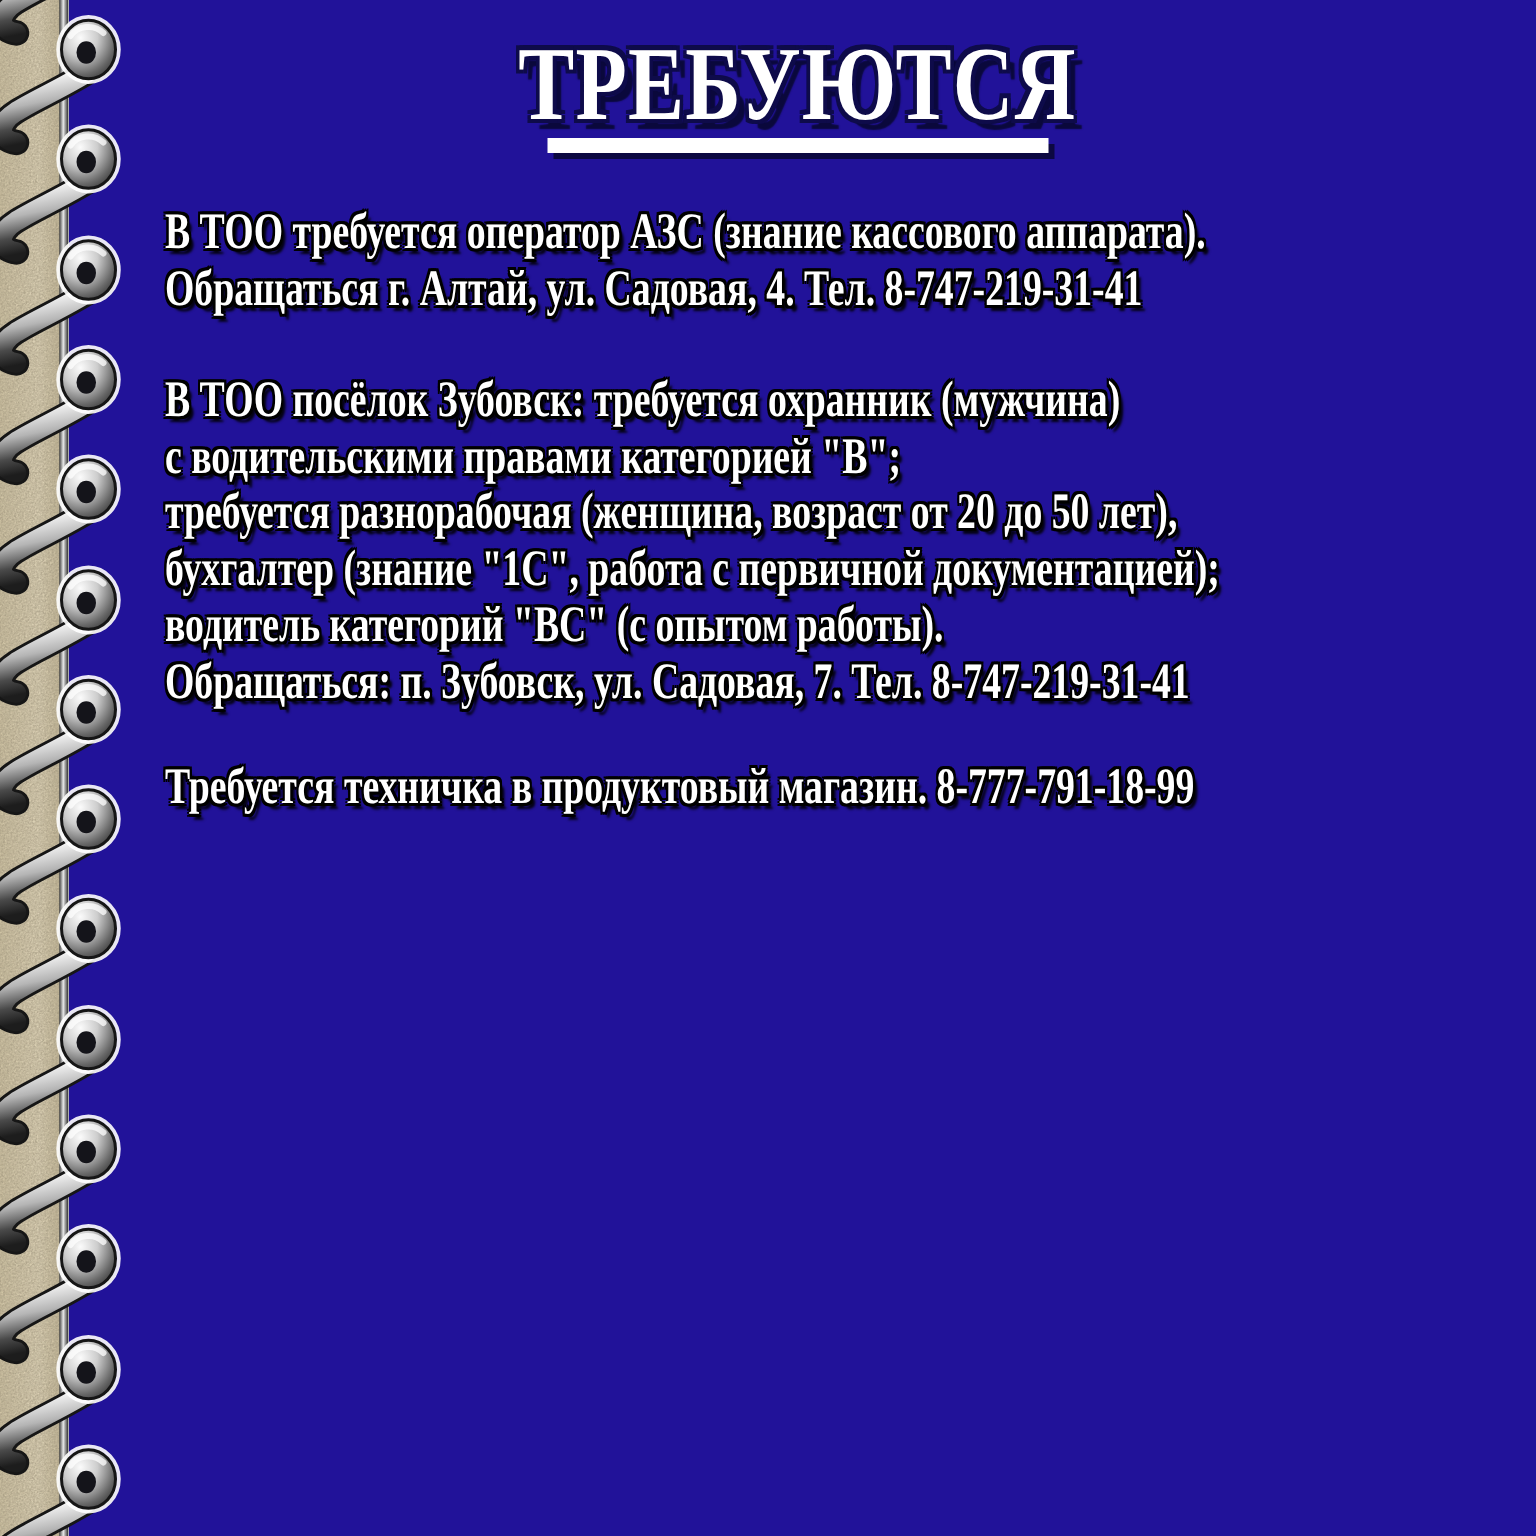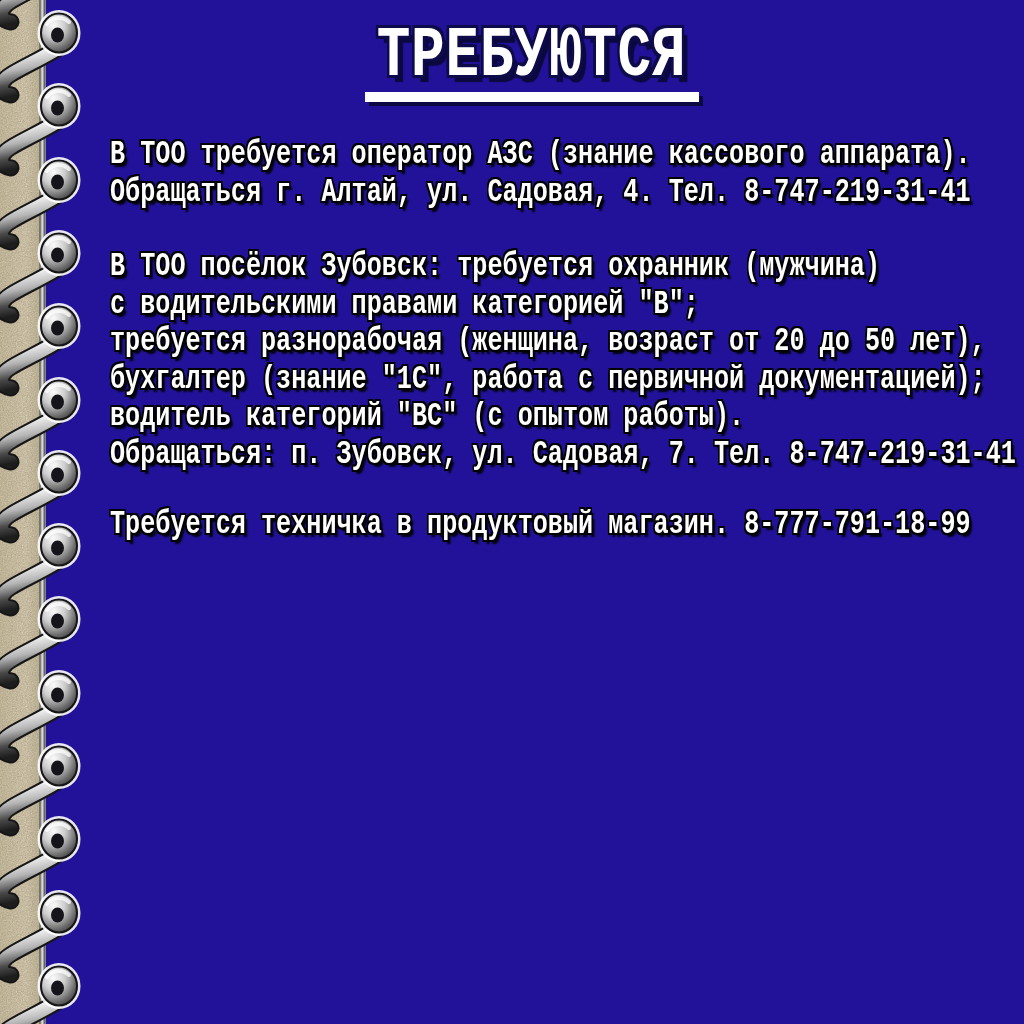--- a/index.html
+++ b/index.html
@@ -1,21 +1,21 @@
 <!DOCTYPE html>
 <html><head>
 <meta charset="utf-8">
 <style>
   html,body{margin:0;padding:0;}
   .page{
     position:relative;
     width:1024px;height:1024px;
     overflow:hidden;
     background:#211299;
-    font-family:Liberation Mono, monospace;
+    font-family:Liberation Serif, serif;
   }
   .binding-svg{position:absolute;left:0;top:0;}
   .title-wrap{
     position:absolute;left:40px;top:22px;width:984px;
     text-align:center;white-space:nowrap;
   }
   .title-text{
     display:inline-block;
     font-size:70px;line-height:70px;font-weight:bold;
     color:#ffffff;

